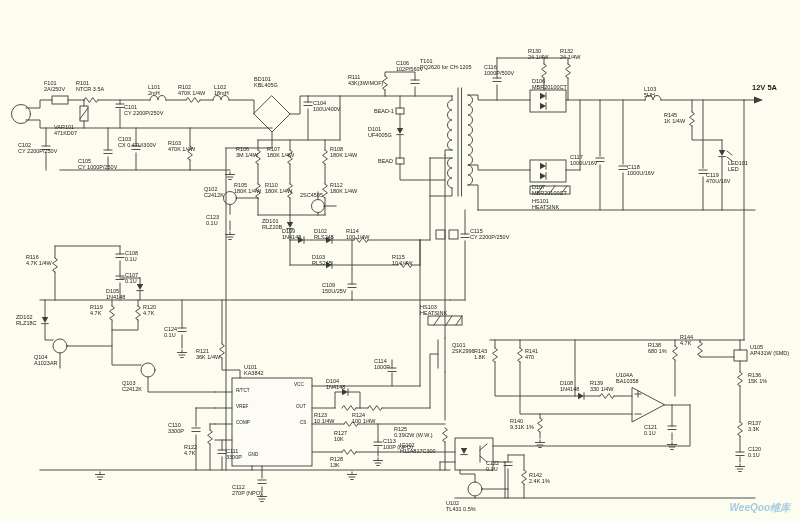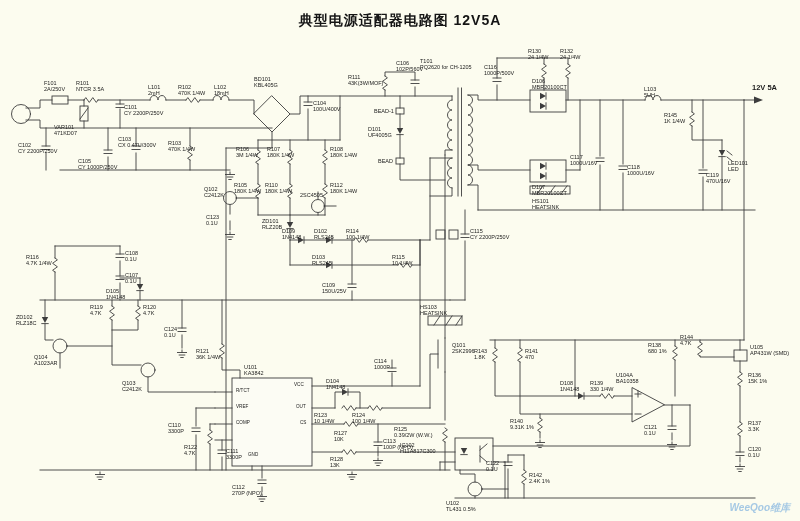--- a/index.html
+++ b/index.html
@@ -11,21 +11,20 @@
   .lbl{position:absolute;font-size:5.5px;line-height:1.18;color:#1c1c1c;white-space:nowrap;}
   .lbl.pin{font-size:4.6px;color:#222;}
   .lbl.out{font-size:7.5px;font-weight:bold;}
   .watermark{position:absolute;right:10px;bottom:6px;font-size:10px;font-style:italic;font-weight:bold;color:#a6c9e4;}
 </style>
 </head>
 <body>
 
 <div class="stage">
 
-  <div class="title">典型电源适配器电路图 12V5A</div>
 
   <svg class="schem" width="800" height="521" viewBox="0 0 800 521" xmlns="http://www.w3.org/2000/svg">
     <defs>
       <g id="rv">
           <polyline points="0,0 2.4,1.8 -2.4,5.3 2.4,8.8 -2.4,12.3 0,14" fill="none"></polyline>
         </g>
       <g id="rh">
           <polyline points="0,0 1.8,-2.4 5.3,2.4 8.8,-2.4 12.3,2.4 14,0" fill="none"></polyline>
         </g>
       <g id="cv">

